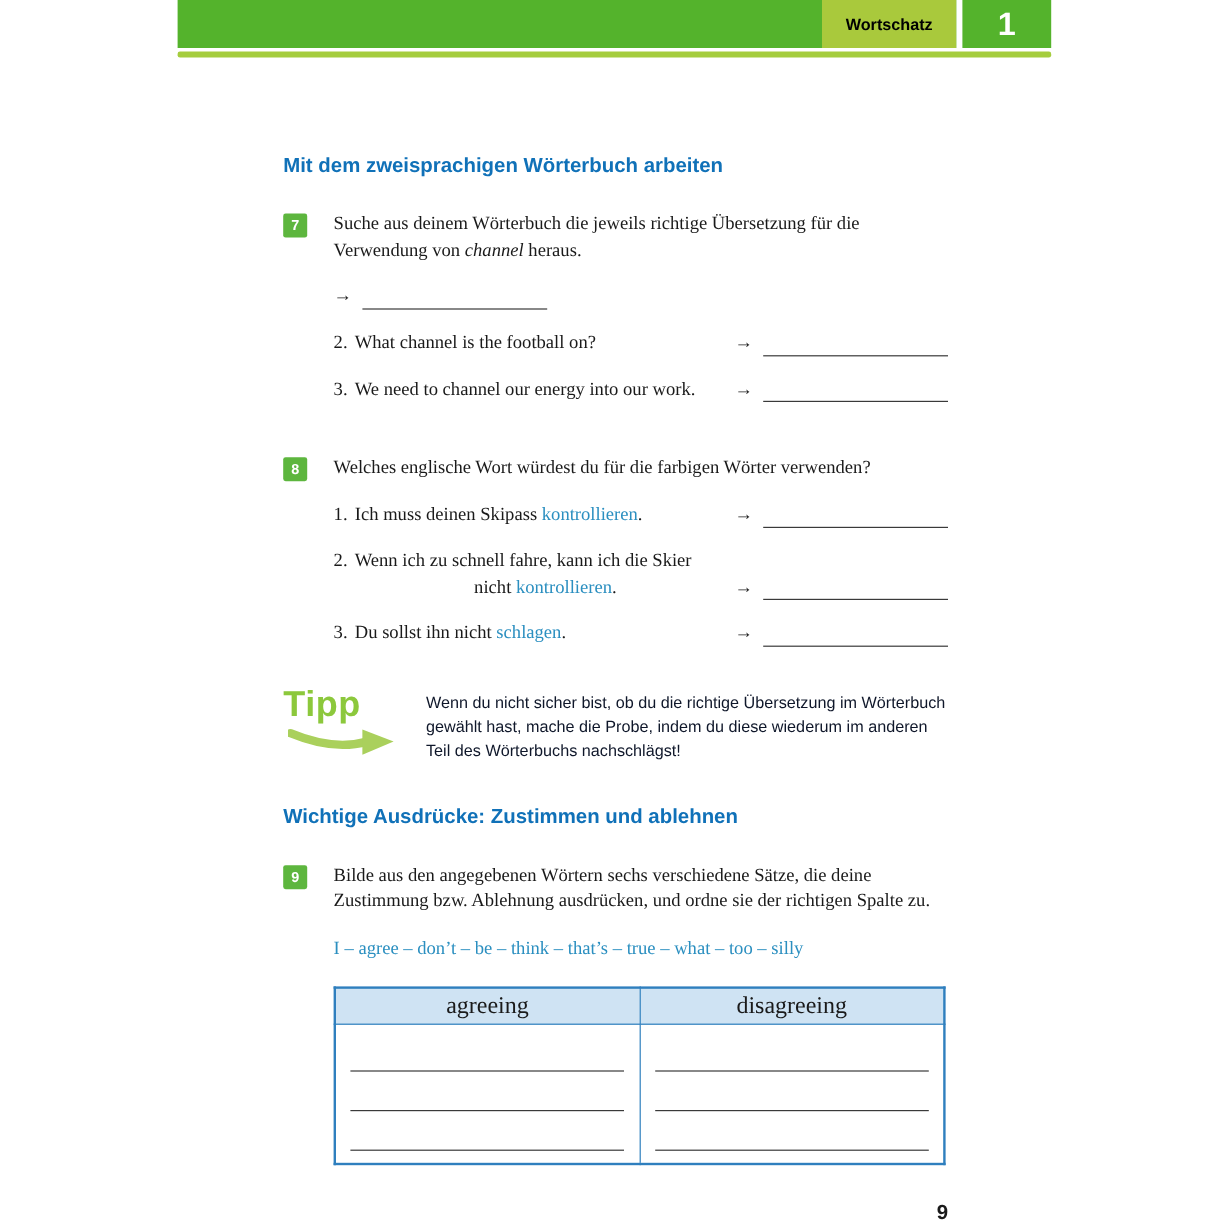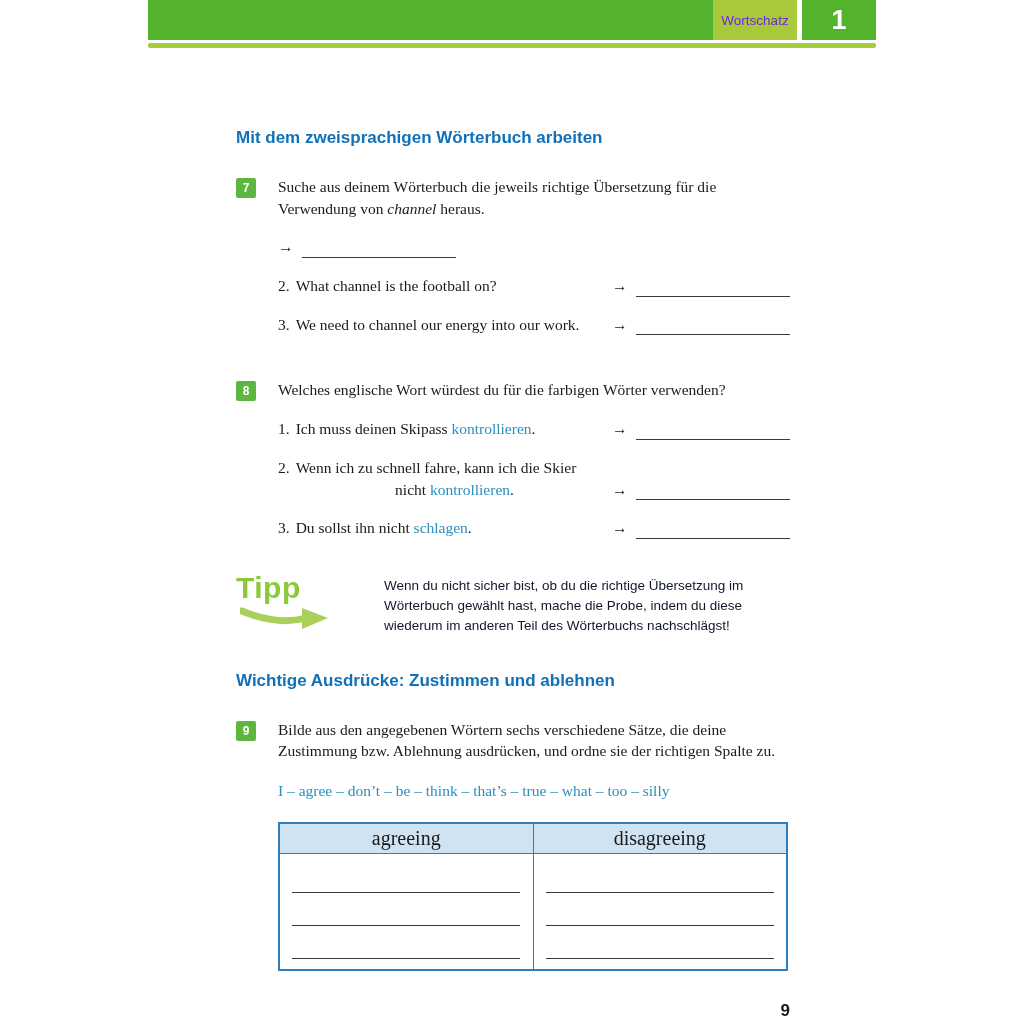--- a/index.html
+++ b/index.html
@@ -8,22 +8,22 @@
     width: 1024px; height: 1024px; background: #ffffff;
     font-family: "Liberation Serif", serif; color: #1a1a1a;
     overflow: hidden;
   }
   .page { position: relative; width: 728px; height: 1024px; margin-left: 148px; background: #fff; }
 
   
   .band { height: 40px; background: #54b32c; display: flex; align-items: stretch; }
   .band-spacer { flex: 1; }
   .band-badge {
-    width: 84px; background: #a9c93c; color: #6d28d9;
-    font-family: "Liberation Sans", sans-serif; font-weight: normal; font-size: 13.5px;
+    width: 112px; background: #a9c93c; color: #000000;
+    font-family: "Liberation Sans", sans-serif; font-weight: bold; font-size: 13.5px;
     display: flex; align-items: center; justify-content: center;
   }
   .band-divider { width: 5px; background: #ffffff; }
   .band-chapter {
     width: 74px; color: #ffffff; font-family: "Liberation Sans", sans-serif;
     font-weight: bold; font-size: 27px; display: flex; align-items: center; justify-content: center;
   }
   .stripe { height: 5px; background: #a5cd3e; margin-top: 3px; border-radius: 2px; }
 
   .content { padding: 0 86px 0 88px; }
@@ -50,21 +50,21 @@
   .item-row { display: flex; align-items: flex-end; margin-top: 17px; }
   .item-left { width: 334px; }
   .item-num { margin-right: 6px; }
   .item-line2 { padding-left: 19px; text-align: center; }
   .item-arrow { width: 24px; font-size: 15.5px; }
   .item-blank {
     width: 154px; height: 15px; border-bottom: 1px solid #3a3a3a;
   }
 
   
-  .tipp { display: flex; margin-top: 34px; gap: 29px; }
+  .tipp { display: flex; margin-top: 34px; }
   .tipp-label-col { width: 119px; flex: none; }
   .tipp-word {
     font-family: "Liberation Sans", sans-serif; font-weight: bold;
     color: #8cc83c; font-size: 30px; line-height: 1; letter-spacing: 0.5px;
   }
   .tipp-arrow { margin-top: 2px; margin-left: 4px; }
   .tipp-text {
     flex: 1; font-family: Liberation Sans, sans-serif; font-size: 13.5px;
     line-height: 1.5; padding-top: 3px; color: #0f172a;
   }

